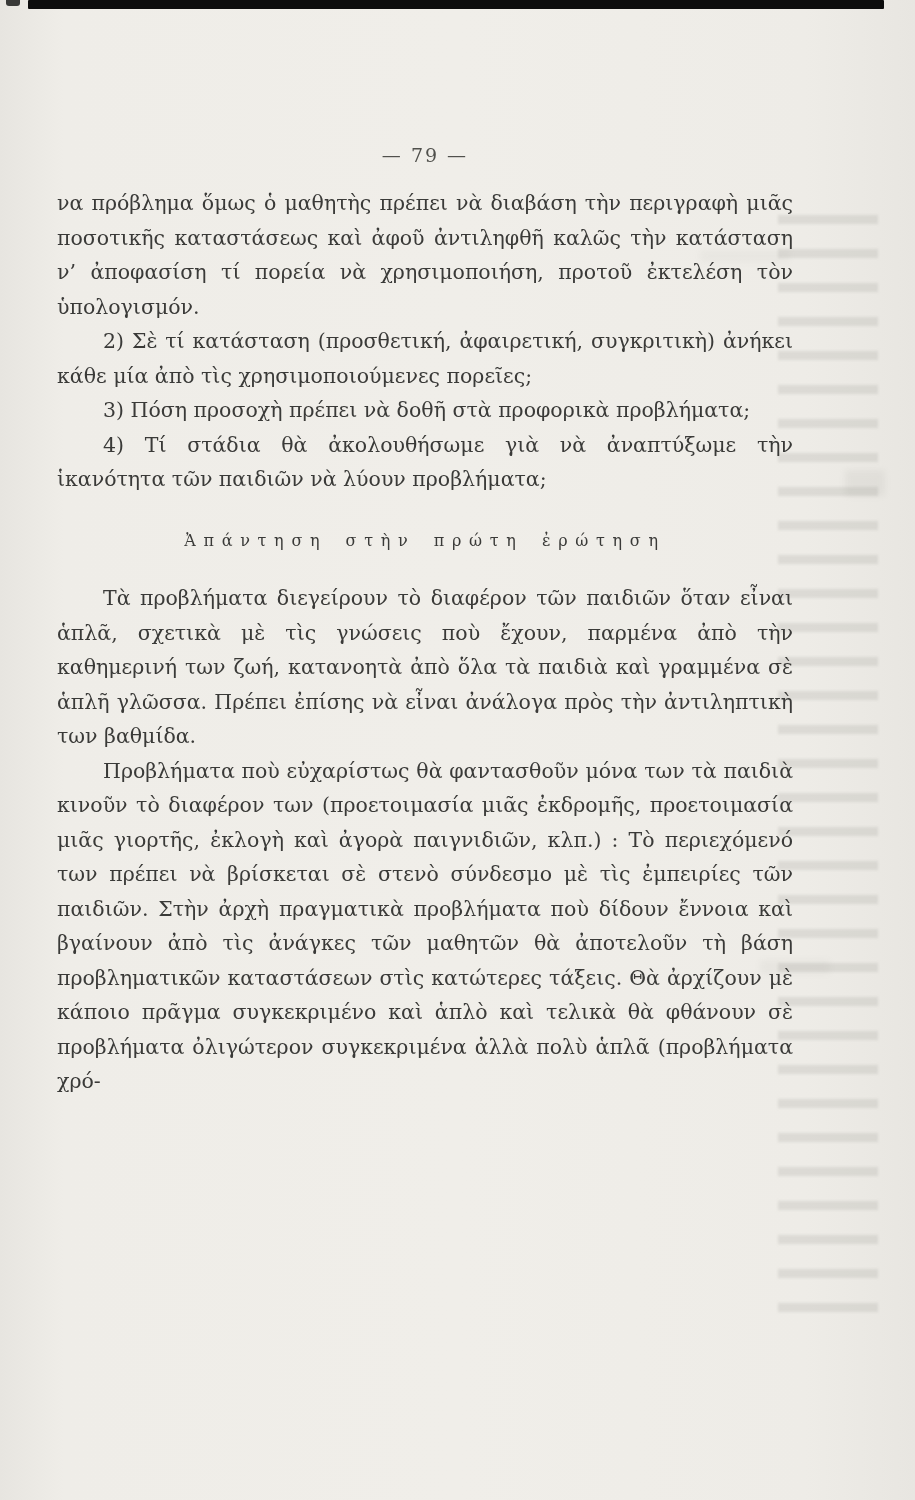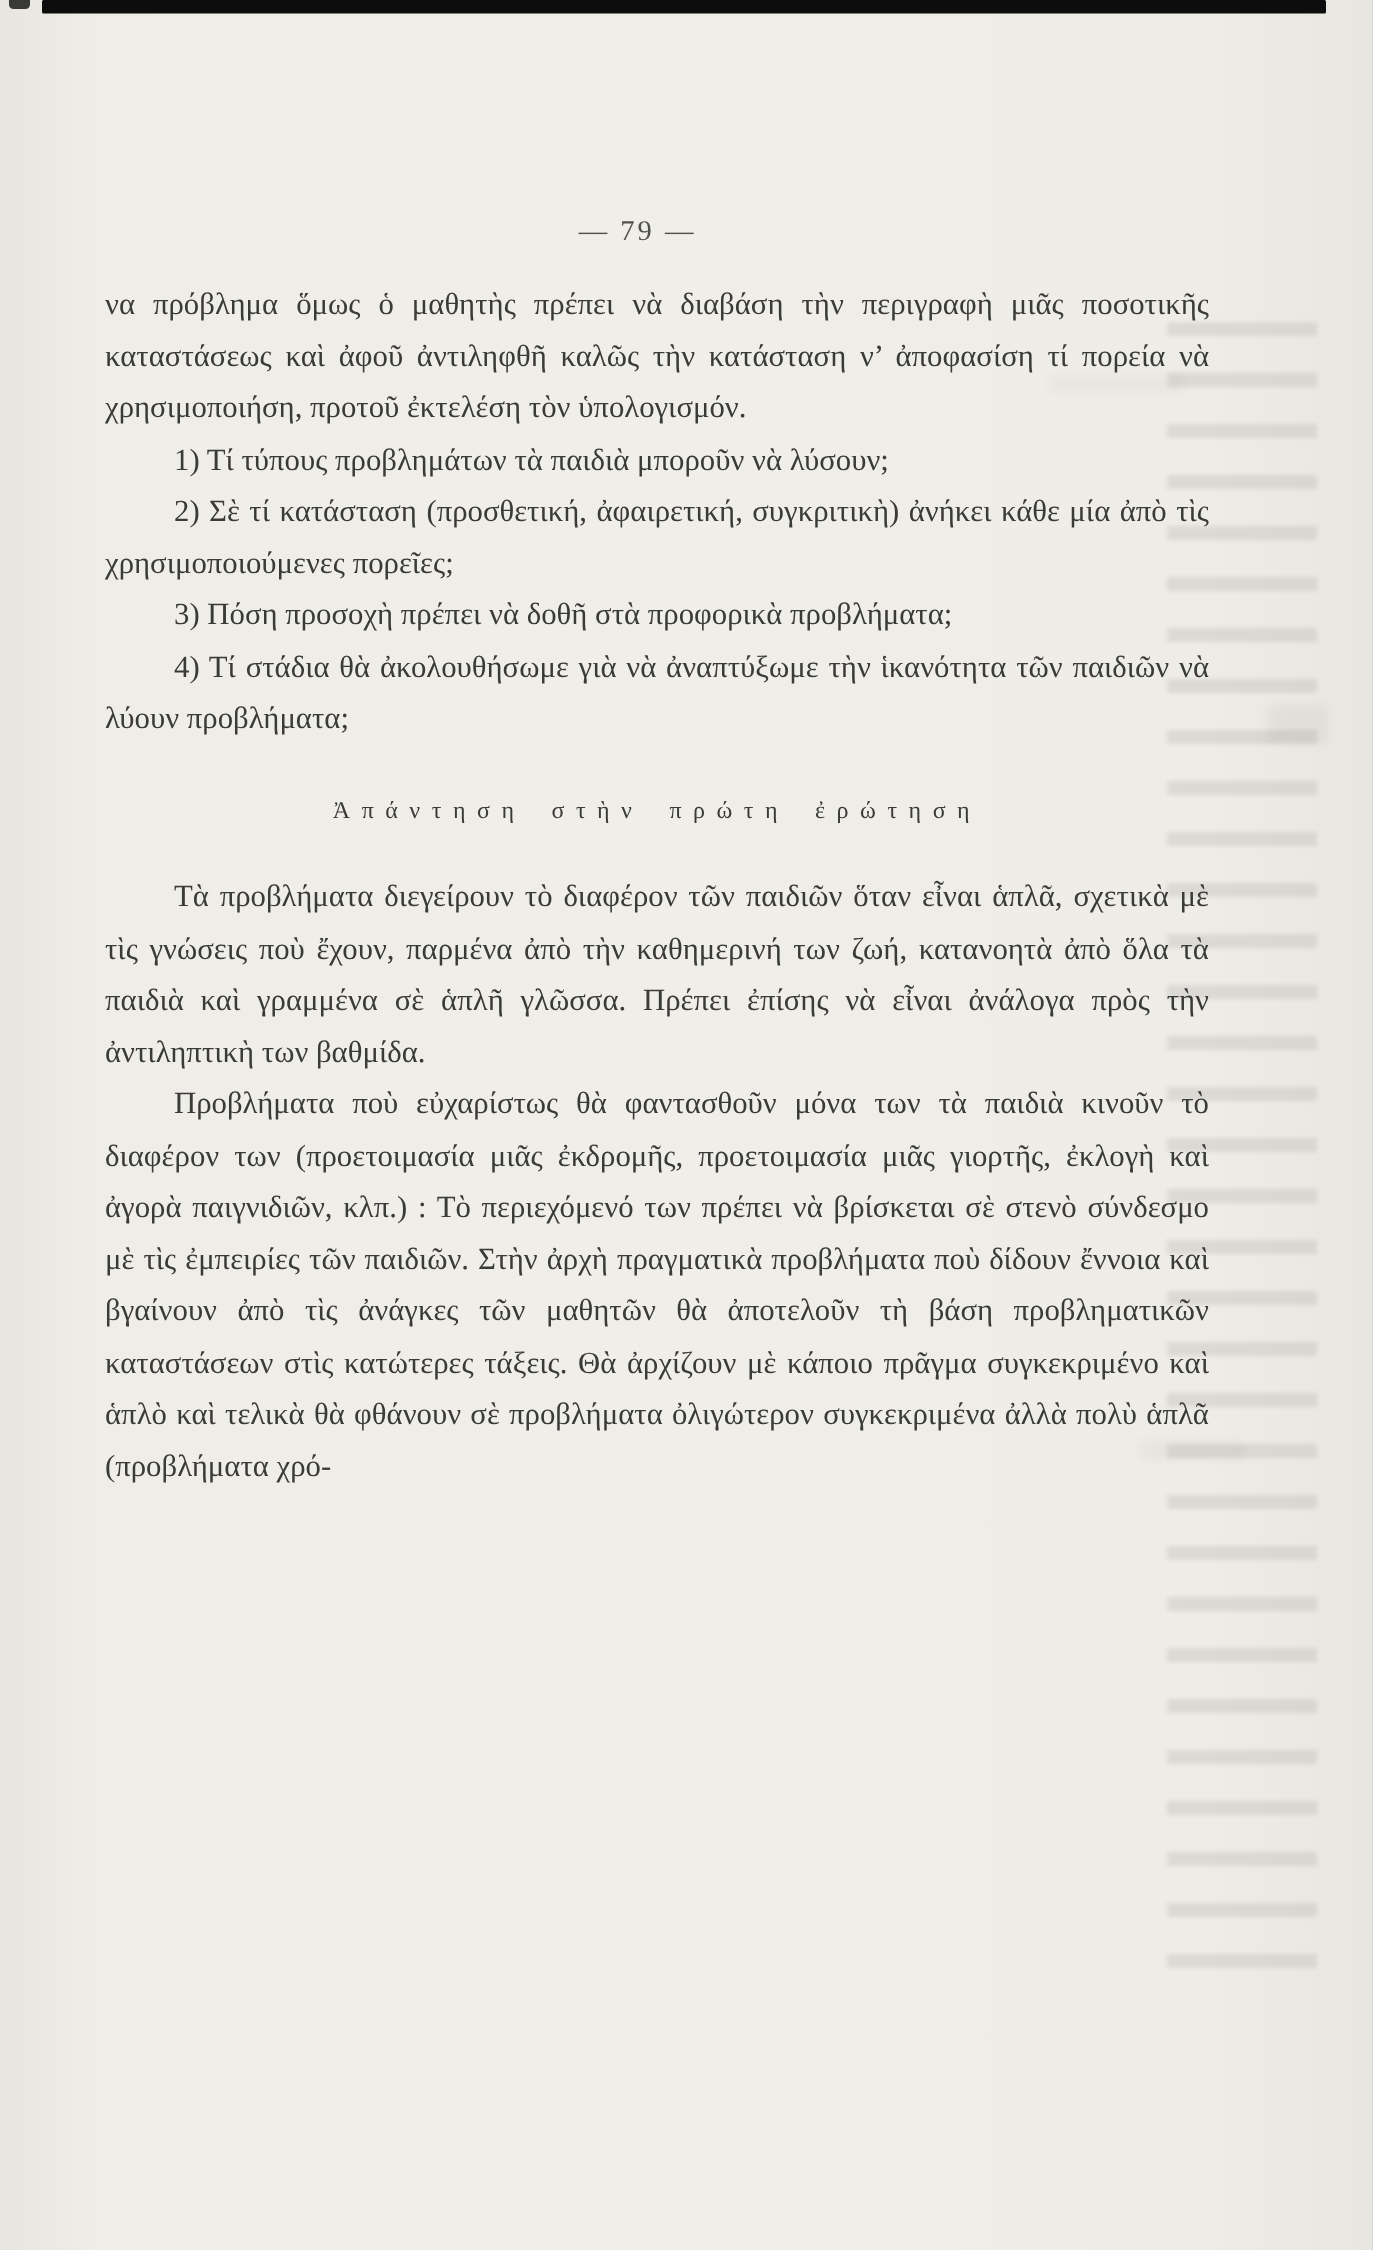--- a/index.html
+++ b/index.html
@@ -1,15 +1,15 @@
 <!DOCTYPE html>
 <html lang="el"><head>
 <meta charset="utf-8">
 <style>
-  * { margin:0; padding:0; box-sizing:border-box;font-family:Liberation Serif, serif; }
+  * { margin:0; padding:0; box-sizing:border-box; }
   html, body { background:#cfcdc9; }
   body { font-family:"DejaVu Serif", serif; }
 
   .page {
     position:relative;
     width:915px; height:1500px;
     margin:0 auto;
     background:linear-gradient(90deg, #e7e5e0 0%, #efede8 7%, #f0eee9 50%, #eeece7 88%, #e8e6e1 100%);
     overflow:hidden;
     color:#3a3a38;
@@ -38,21 +38,21 @@
   .gs1 { top:470px; left:845px; width:40px; height:26px; }
   .gs2 { top:250px; left:700px; width:90px; height:12px; opacity:.06; }
   .gs3 { top:960px; left:760px; width:70px; height:14px; opacity:.07; }
 
   .page-number {
     position:absolute; top:144px; left:57px; width:736px;
     text-align:center; font-size:19px; letter-spacing:2px; color:#50504c;
   }
 
   .body-text {
-    position:absolute; top:186px; left:70px; width:736px;
+    position:absolute; top:186px; left:57px; width:736px;
     font-size:20.5px; line-height:34.5px;
     text-align:justify; text-justify:inter-word;
   }
   .para { text-indent:46px; }
   .para.no-indent { text-indent:0; }
 
   .section-heading {
     font-size:16px; font-weight:normal;
     text-align:center; text-indent:0;
     letter-spacing:0.48em; word-spacing:0.35em;
@@ -73,21 +73,20 @@
   <div class="ghost-smudge gs2"></div>
   <div class="ghost-smudge gs3"></div>
 
   <div class="page-number">— 79 —</div>
 
   <div class="body-text">
 
     <p class="para no-indent">να πρόβλημα ὅμως ὁ μαθητὴς πρέπει νὰ διαβάση τὴν περιγραφὴ μιᾶς ποσοτικῆς καταστάσεως καὶ ἀφοῦ ἀντιληφθῆ καλῶς τὴν κατάσταση ν’ ἀποφασίση τί πορεία νὰ χρησιμοποιήση, προτοῦ ἐκτελέση τὸν ὑπολογισμόν.</p>
 
 
-    <p class="para">1) Τί τύπους προβλημάτων τὰ παιδιὰ μποροῦν νὰ λύσουν;</p>
 
     <p class="para">2) Σὲ τί κατάσταση (προσθετική, ἀφαιρετική, συγκριτικὴ) ἀνήκει κάθε μία ἀπὸ τὶς χρησιμοποιούμενες πορεῖες;</p>
 
     <p class="para">3) Πόση προσοχὴ πρέπει νὰ δοθῆ στὰ προφορικὰ προβλήματα;</p>
 
     <p class="para">4) Τί στάδια θὰ ἀκολουθήσωμε γιὰ νὰ ἀναπτύξωμε τὴν ἱκανότητα τῶν παιδιῶν νὰ λύουν προβλήματα;</p>
 
     <h2 class="section-heading">Ἀπάντηση στὴν πρώτη ἐρώτηση</h2>
 
     <p class="para">Τὰ προβλήματα διεγείρουν τὸ διαφέρον τῶν παιδιῶν ὅταν εἶναι ἁπλᾶ, σχετικὰ μὲ τὶς γνώσεις ποὺ ἔχουν, παρμένα ἀπὸ τὴν καθημερινή των ζωή, κατανοητὰ ἀπὸ ὅλα τὰ παιδιὰ καὶ γραμμένα σὲ ἁπλῆ γλῶσσα. Πρέπει ἐπίσης νὰ εἶναι ἀνάλογα πρὸς τὴν ἀντιληπτικὴ των βαθμίδα.</p>

